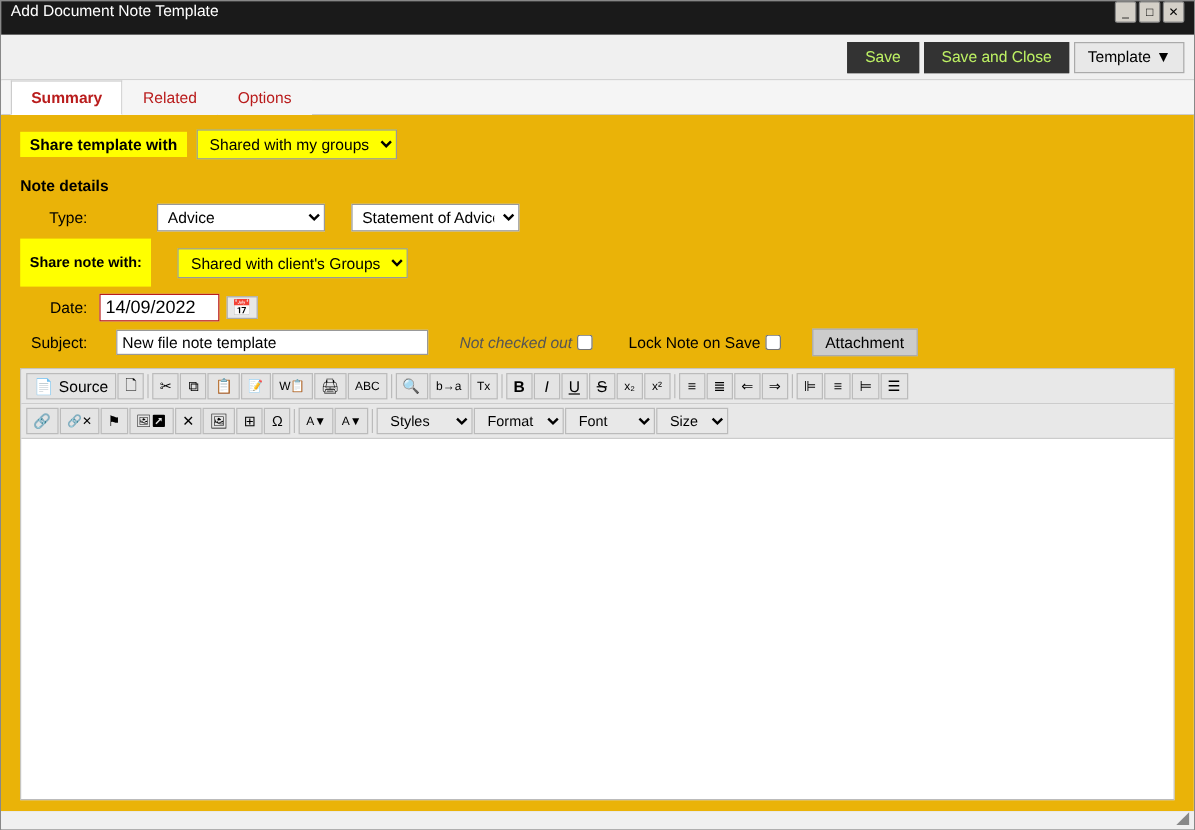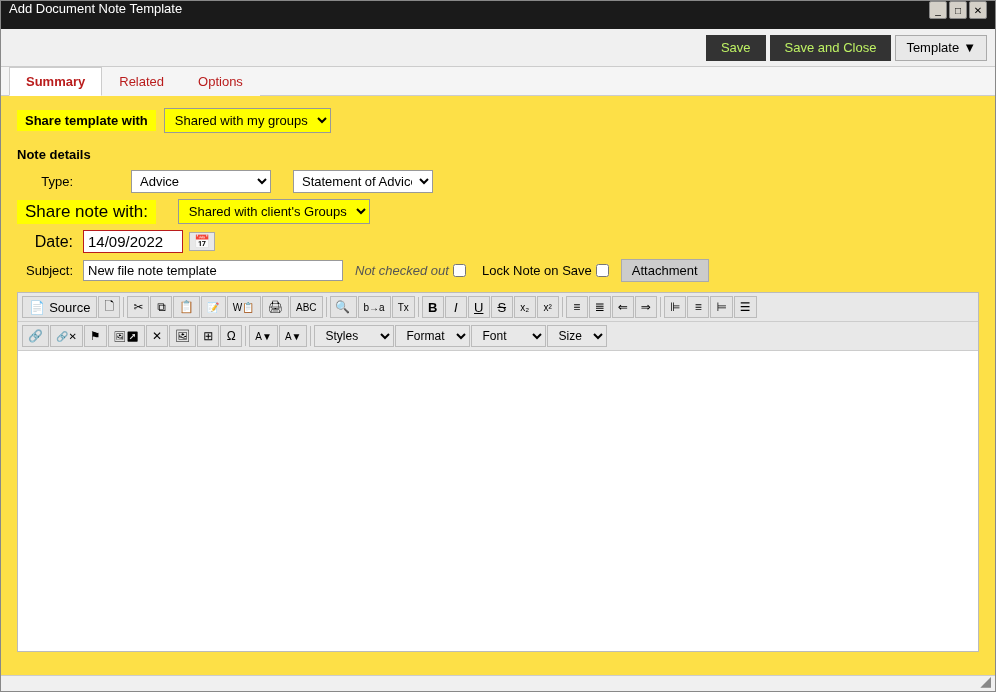--- a/index.html
+++ b/index.html
@@ -91,21 +91,21 @@
     }
     .tab.active {
       background: #fff;
       border: 1px solid #ccc;
       border-bottom: 1px solid #fff;
       font-weight: bold;
     }
 
     .content {
       flex: 1;
-      background: #fde047;
+      background: #eab308;
       padding: 12px 16px;
       overflow: auto;
     }
 
     .share-row {
       display: flex;
       align-items: center;
       gap: 8px;
       margin-bottom: 14px;
     }
@@ -145,54 +145,54 @@
     .form-select {
       border: 1px solid #999;
       padding: 2px 4px;
       font-size: 13px;
       background: #fff;
       cursor: pointer;
     }
 
     .share-note-label {
       background: #ffff00;
-      font-weight: normal;
-      padding: 2px 8px;
-      font-size: 17px;
+      font-weight: bold;
+      padding: 13px 8px;
+      font-size: 12px;
     }
     .share-note-select {
       background: #ffff00;
       border: 1px solid #999;
       padding: 3px 6px;
       font-size: 13px;
       cursor: pointer;
       min-width: 170px;
     }
 
     .date-row {
       display: flex;
       align-items: center;
       margin-bottom: 6px;
       gap: 6px;
     }
-    .date-label { width: 60px; text-align: right; padding-right: 4px; font-size: 16px; }
+    .date-label { width: 60px; text-align: right; padding-right: 4px; font-size: 13px; }
     .date-input { border: 1px solid #b91c1c; padding: 2px 4px; font-size: 15px; width: 100px; }
     .calendar-btn {
       border: 1px solid #aaa;
       background: #e8e8e8;
       padding: 1px 4px;
       cursor: pointer;
       font-size: 13px;
     }
 
     .subject-row {
       display: flex;
       align-items: center;
       margin-bottom: 10px;
-      gap: 6px;
+      gap: 20px;
     }
     .subject-label { width: 60px; text-align: right; padding-right: 4px; font-size: 13px; }
     .subject-input { border: 1px solid #999; padding: 2px 4px; font-size: 13px; width: 260px; }
     .not-checked-out { font-size: 12px; color: #555; display: flex; align-items: center; gap: 4px; margin-left: 6px; font-style: italic; }
     .lock-note { display: flex; align-items: center; gap: 4px; font-size: 12px; margin-left: 10px; }
     .privilege-btn {
       background: #ccc;
       border: 1px solid #aaa;
       padding: 3px 10px;
       cursor: pointer;

